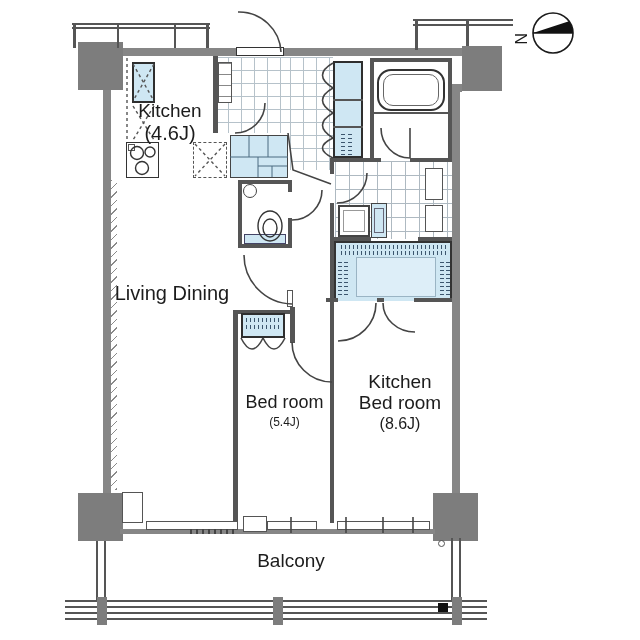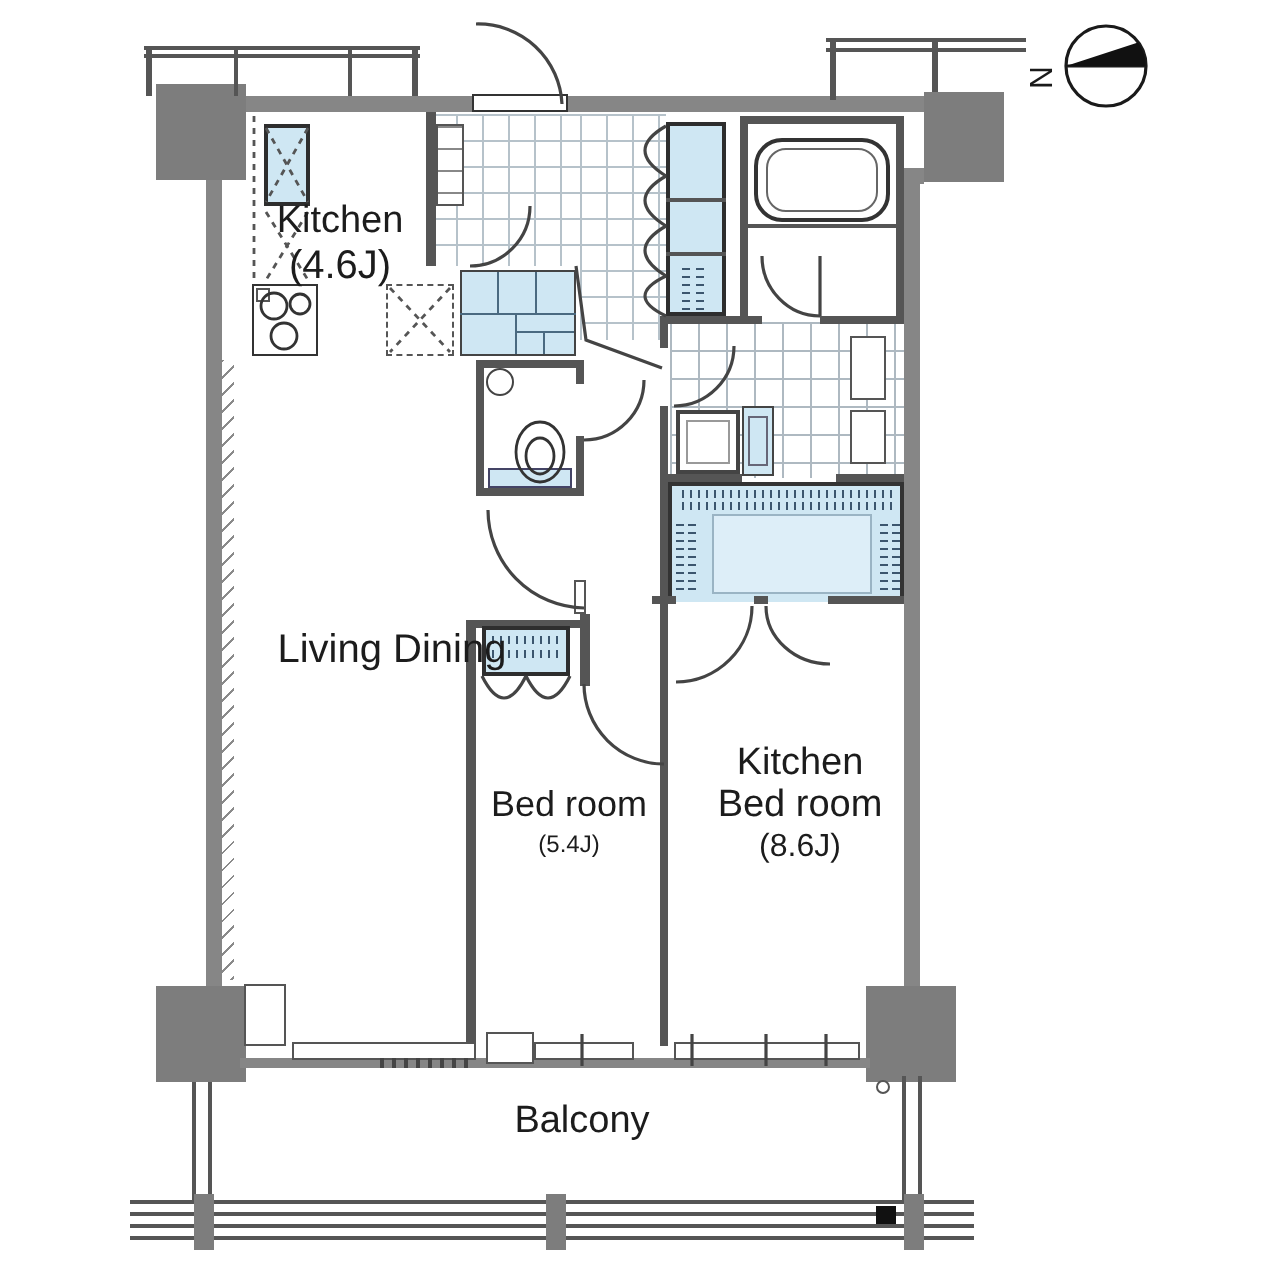--- a/index.html
+++ b/index.html
@@ -194,21 +194,21 @@
       <circle cx="553" cy="33" r="20" fill="#fff" stroke="#1a1a1a" stroke-width="1.6"></circle>
       <line x1="533" y1="33" x2="573" y2="33" stroke="#1a1a1a" stroke-width="1.4"></line>
       <path d="M533,33 L572.8,33 A20,20 0 0 0 569,21.3 Z" fill="#111"></path>
       <text x="520" y="38" transform="rotate(90 520 33)" font-size="16" fill="#1a1a1a" font-family="Liberation Sans, sans-serif">N</text>
     </g>
   </svg>
 
   <div class="lbl" style="left:125px;top:101px;width:90px;font-size:19px;">Kitchen</div>
   <div class="lbl" style="left:135px;top:123px;width:70px;font-size:20px;">(4.6J)</div>
 
-  <div class="lbl" style="left:116px;top:283px;width:160px;font-size:20px;margin-top:32px;">Living Dining</div>
+  <div class="lbl" style="left:92px;top:283px;width:160px;font-size:20px;">Living Dining</div>
 
   <div class="lbl" style="left:237px;top:393px;width:95px;font-size:18px;">Bed room</div>
   <div class="lbl" style="left:237px;top:416px;width:95px;font-size:12px;">(5.4J)</div>
 
   <div class="lbl" style="left:355px;top:372px;width:90px;font-size:19px;">Kitchen</div>
   <div class="lbl" style="left:350px;top:393px;width:100px;font-size:19px;">Bed room</div>
   <div class="lbl" style="left:355px;top:416px;width:90px;font-size:16px;">(8.6J)</div>
 
   <div class="lbl" style="left:226px;top:551px;width:130px;font-size:19px;">Balcony</div>
 </div>

